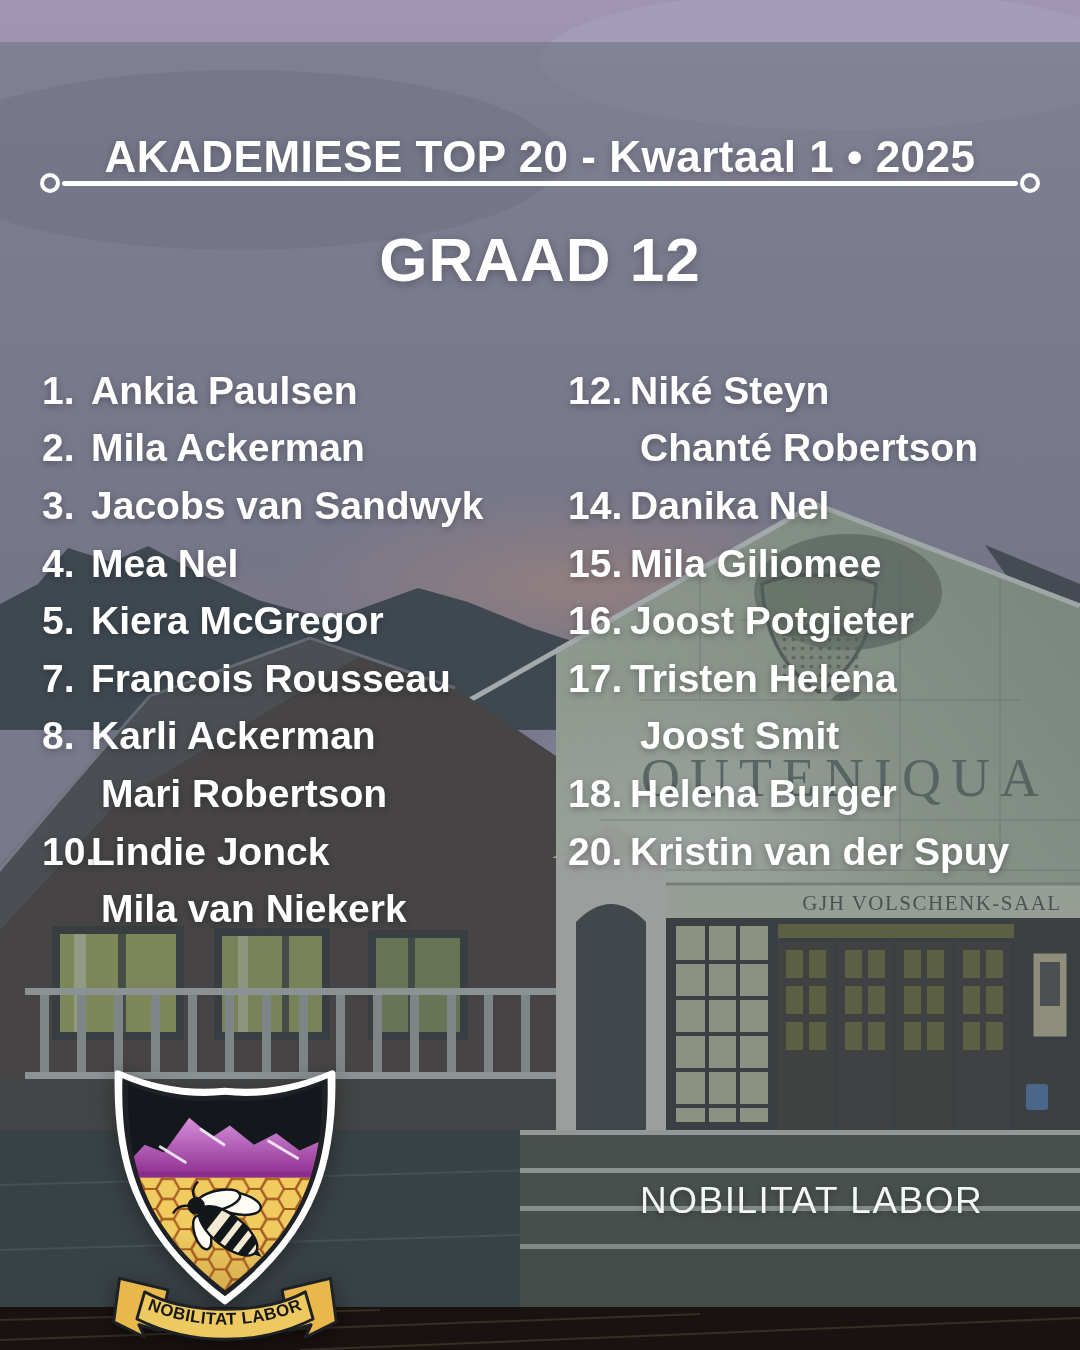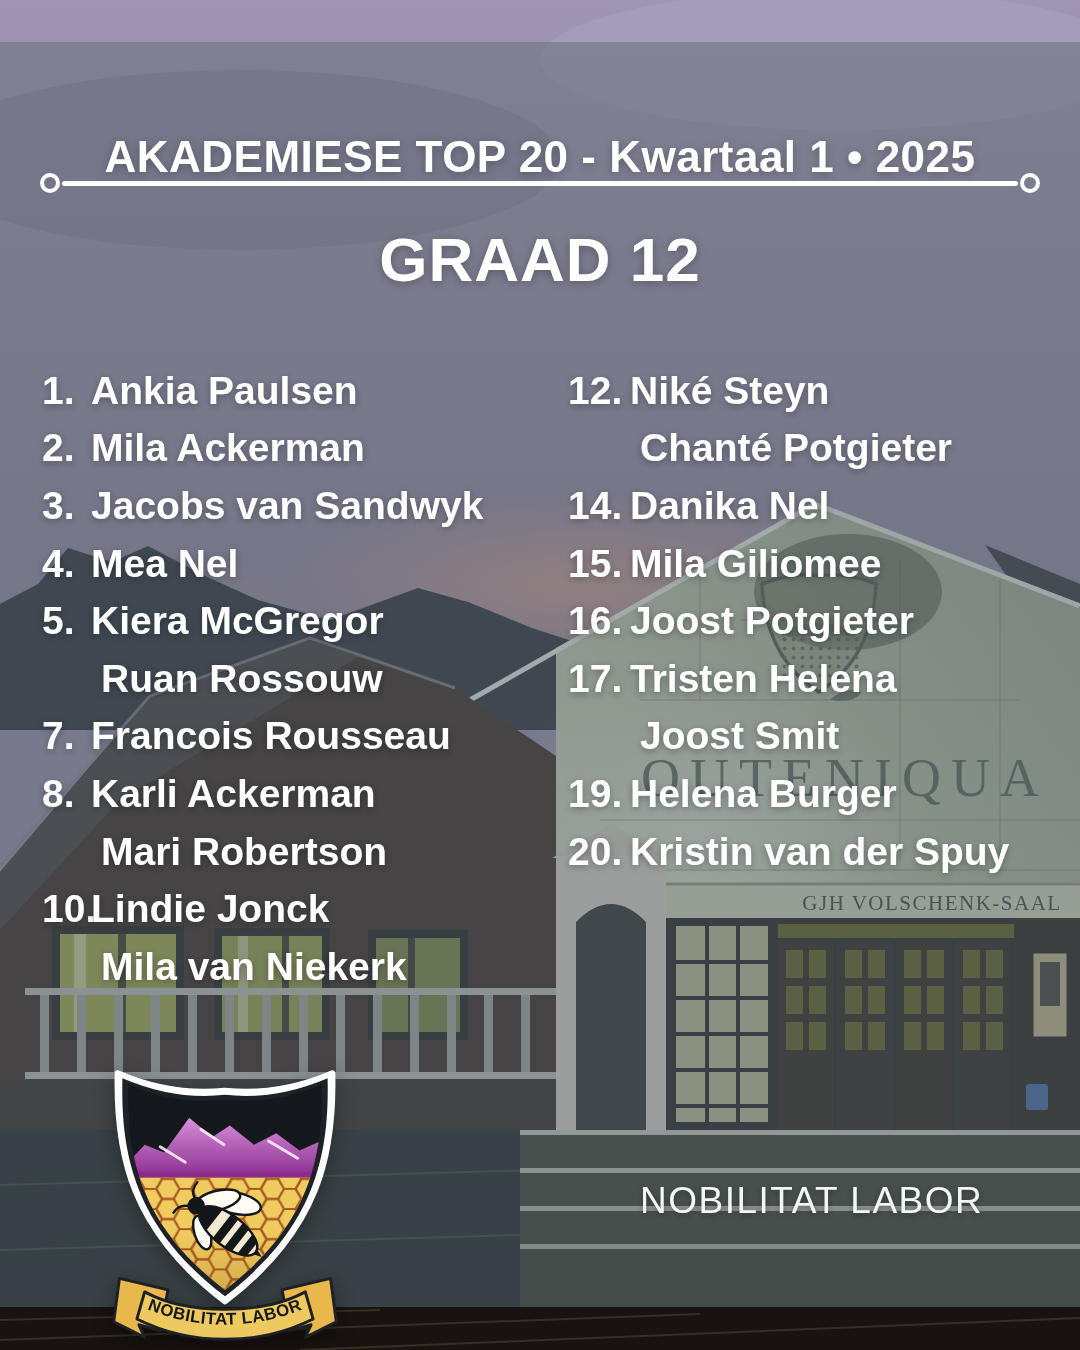--- a/index.html
+++ b/index.html
@@ -279,24 +279,20 @@
             <span class="name">Jacobs van Sandwyk</span>
           </div>
         <div class="row">
             <span class="num">4.</span>
             <span class="name">Mea Nel</span>
           </div>
         <div class="row">
             <span class="num">5.</span>
             <span class="name">Kiera McGregor</span>
           </div>
-        <div class="row cont">
-            <span class="num"></span>
-            <span class="name">Ruan Rossouw</span>
-          </div>
         <div class="row">
             <span class="num">7.</span>
             <span class="name">Francois Rousseau</span>
           </div>
         <div class="row">
             <span class="num">8.</span>
             <span class="name">Karli Ackerman</span>
           </div>
         <div class="row cont">
             <span class="num"></span>
@@ -311,21 +307,21 @@
             <span class="name">Mila van Niekerk</span>
           </div>
       </div>
       <div class="col col-right">
         <div class="row">
             <span class="num">12.</span>
             <span class="name">Niké Steyn</span>
           </div>
         <div class="row cont">
             <span class="num"></span>
-            <span class="name">Chanté Potgieter</span>
+            <span class="name">Chanté Robertson</span>
           </div>
         <div class="row">
             <span class="num">14.</span>
             <span class="name">Danika Nel</span>
           </div>
         <div class="row">
             <span class="num">15.</span>
             <span class="name">Mila Giliomee</span>
           </div>
         <div class="row">
@@ -334,21 +330,21 @@
           </div>
         <div class="row">
             <span class="num">17.</span>
             <span class="name">Tristen Helena</span>
           </div>
         <div class="row cont">
             <span class="num"></span>
             <span class="name">Joost Smit</span>
           </div>
         <div class="row">
-            <span class="num">19.</span>
+            <span class="num">18.</span>
             <span class="name">Helena Burger</span>
           </div>
         <div class="row">
             <span class="num">20.</span>
             <span class="name">Kristin van der Spuy</span>
           </div>
       </div>
     </div>
 
     <svg class="crest" viewBox="0 0 250 310">

